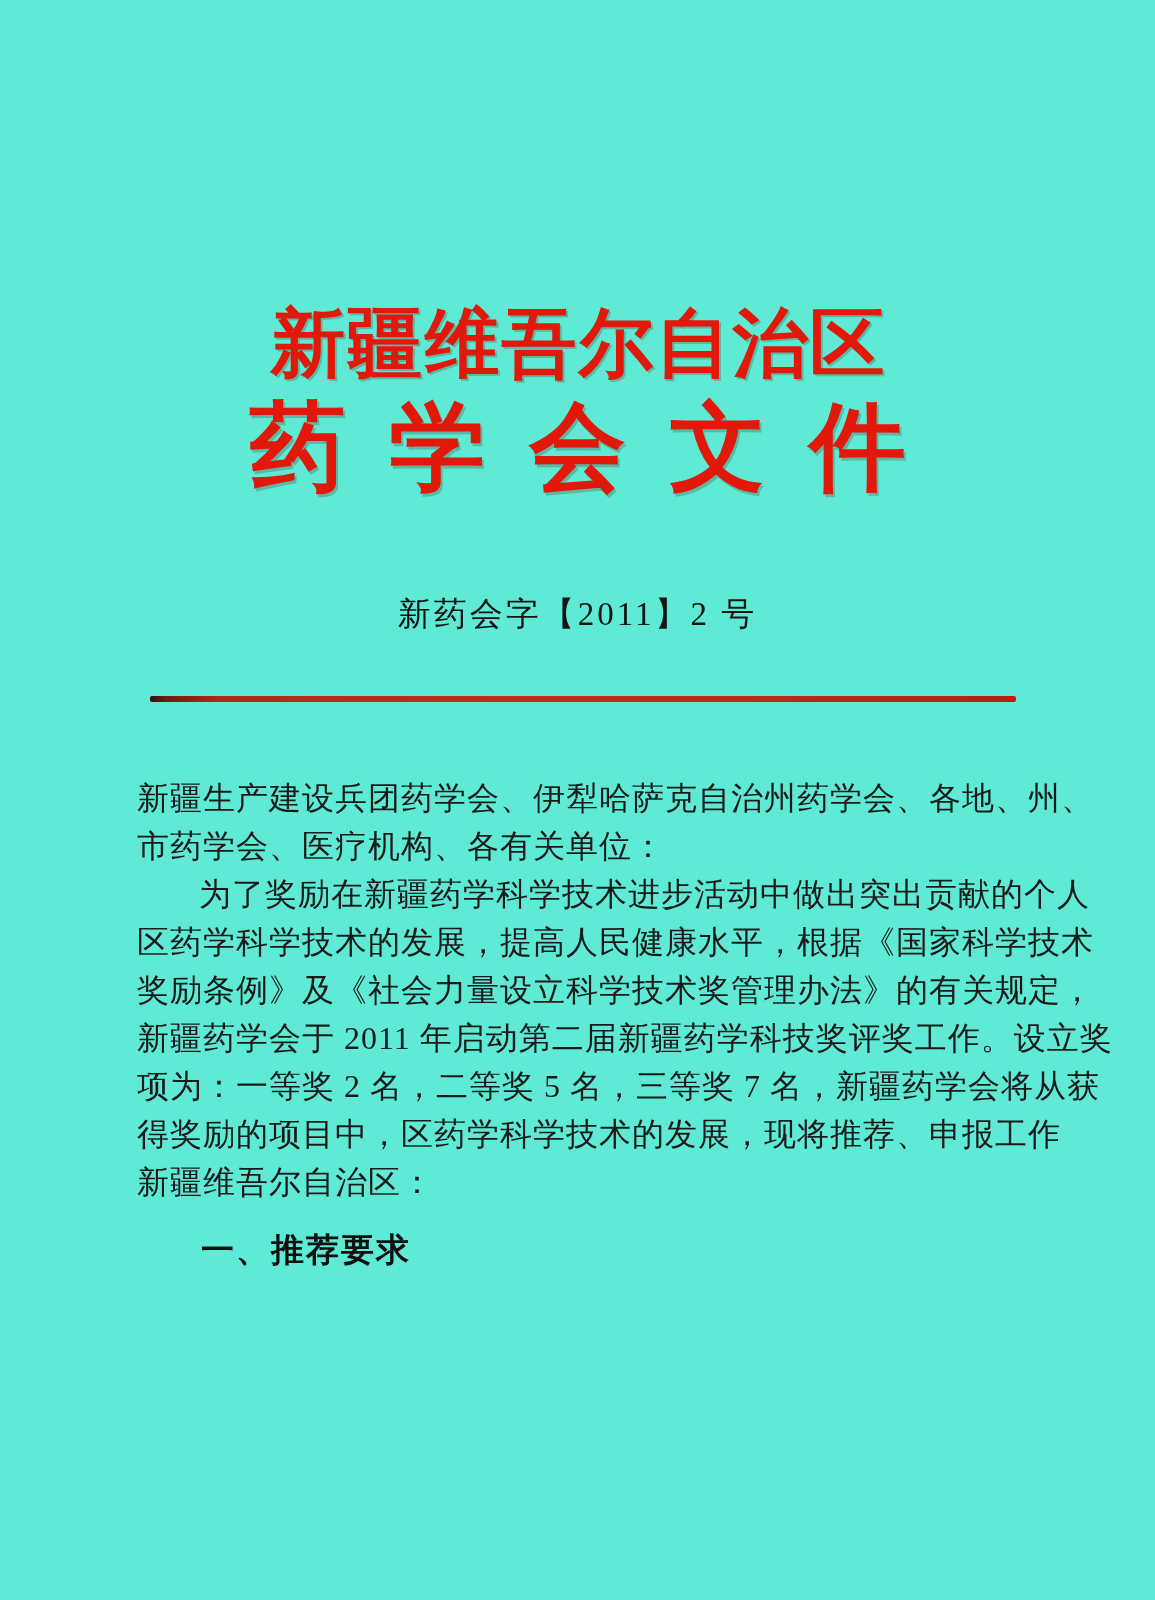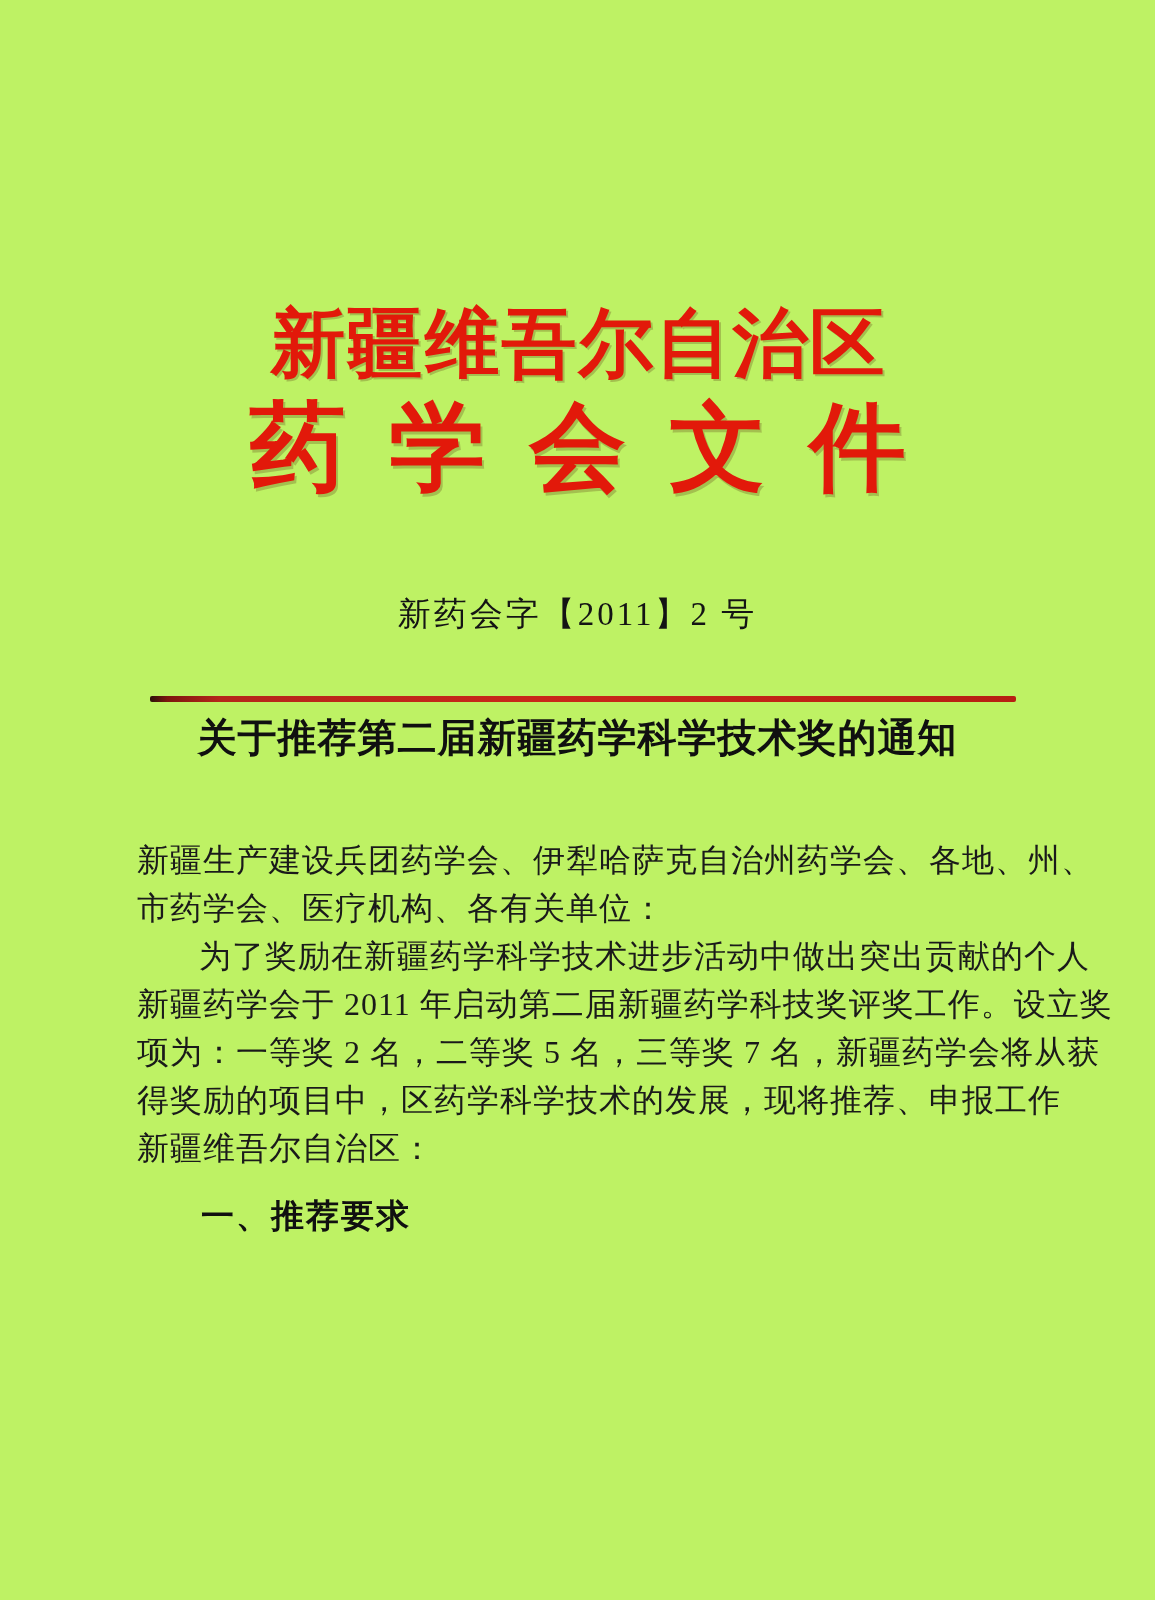--- a/index.html
+++ b/index.html
@@ -1,19 +1,19 @@
 <!DOCTYPE html>
 <html lang="zh"><head>
 <meta charset="utf-8">
 <style>
   html,body{margin:0;padding:0;background:#ffffff;}
   .page{
     position:relative;
     width:1155px;height:1600px;
-    background:#bef264;
+    background:#5eead4;
     overflow:hidden;
     color:#1a1a1a;
     font-family:"Liberation Serif","DejaVu Serif",serif;
     box-sizing:border-box;
     padding-top:298px;
   }
   .org-line1{
     text-align:center;
     color:#e2190a;
     font-weight:bold;
@@ -103,26 +103,27 @@
 
   <div>
     <div class="org-line1">新疆维吾尔自治区</div>
     <div class="org-line2">药学会文件</div>
   </div>
 
   <div class="doc-number">新药会字【2011】2 号</div>
 
   <div class="red-divider"></div>
 
-  <div class="doc-title">关于推荐第二届新疆药学科学技术奖的通知</div>
 
   <div class="body-block">
     <div class="line fill">新疆生产建设兵团药学会、伊犁哈萨克自治州药学会、各地、州、</div>
     <div class="line end">市药学会、医疗机构、各有关单位：</div>
     <div class="line fill indent">为了奖励在新疆药学科学技术进步活动中做出突出贡献的个人</div>
+    <div class="line fill">区药学科学技术的发展，提高人民健康水平，根据《国家科学技术</div>
+    <div class="line fill">奖励条例》及《社会力量设立科学技术奖管理办法》的有关规定，</div>
     <div class="line fill">新疆药学会于 2011 年启动第二届新疆药学科技奖评奖工作。设立奖</div>
     <div class="line fill">项为：一等奖 2 名，二等奖 5 名，三等奖 7 名，新疆药学会将从获</div>
     <div class="line fill">得奖励的项目中，区药学科学技术的发展，现将推荐、申报工作</div>
     <div class="line end">新疆维吾尔自治区：</div>
   </div>
 
   <div class="section-heading">一、推荐要求</div>
 
 </div>
 

